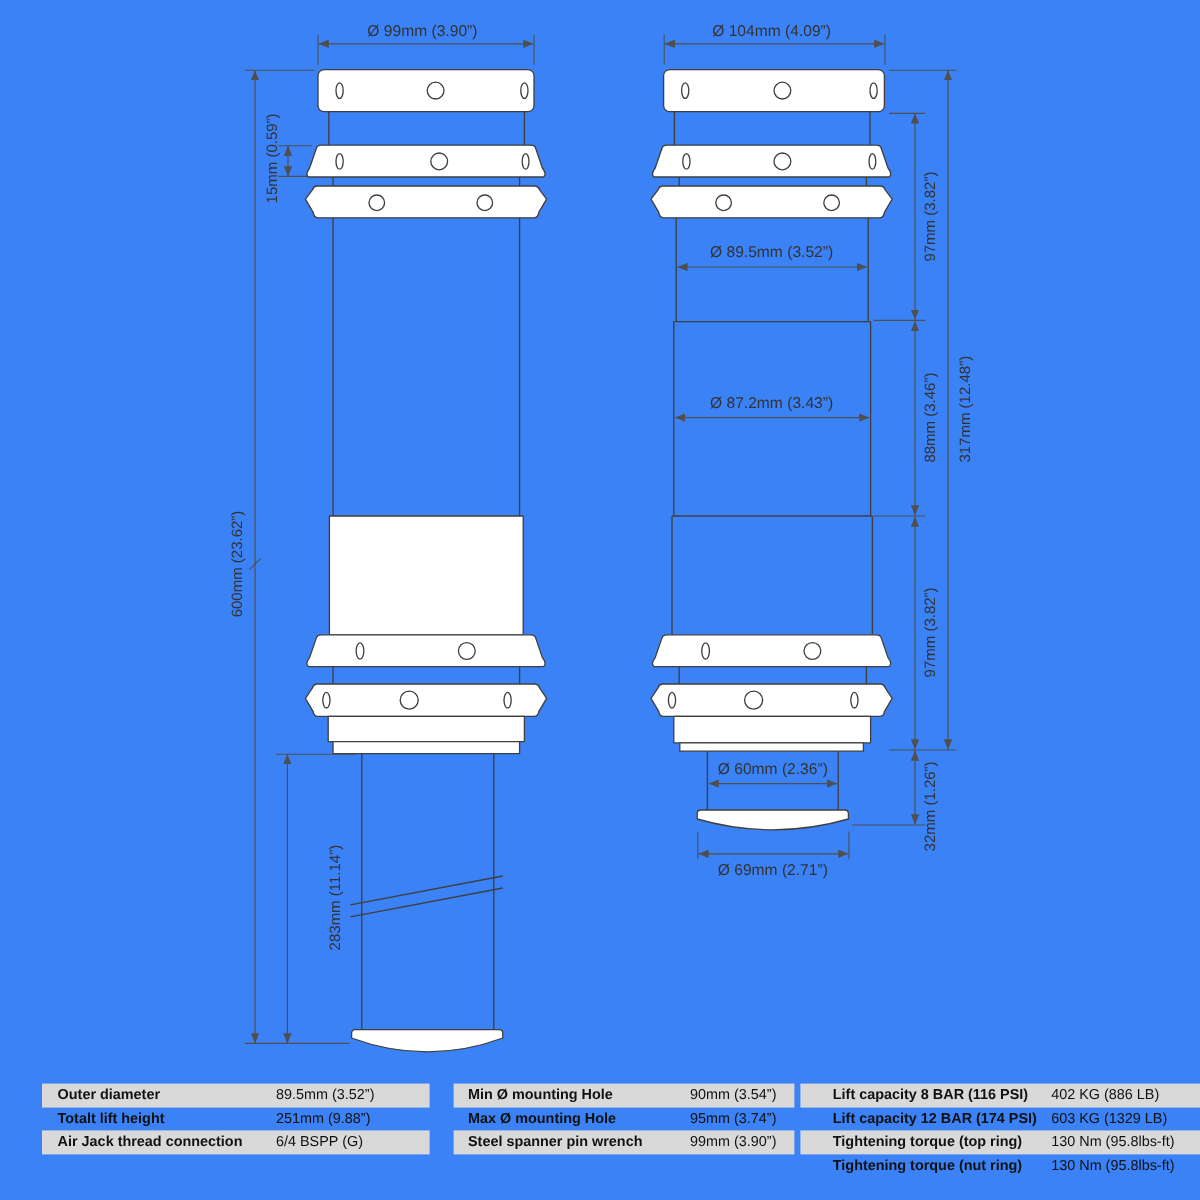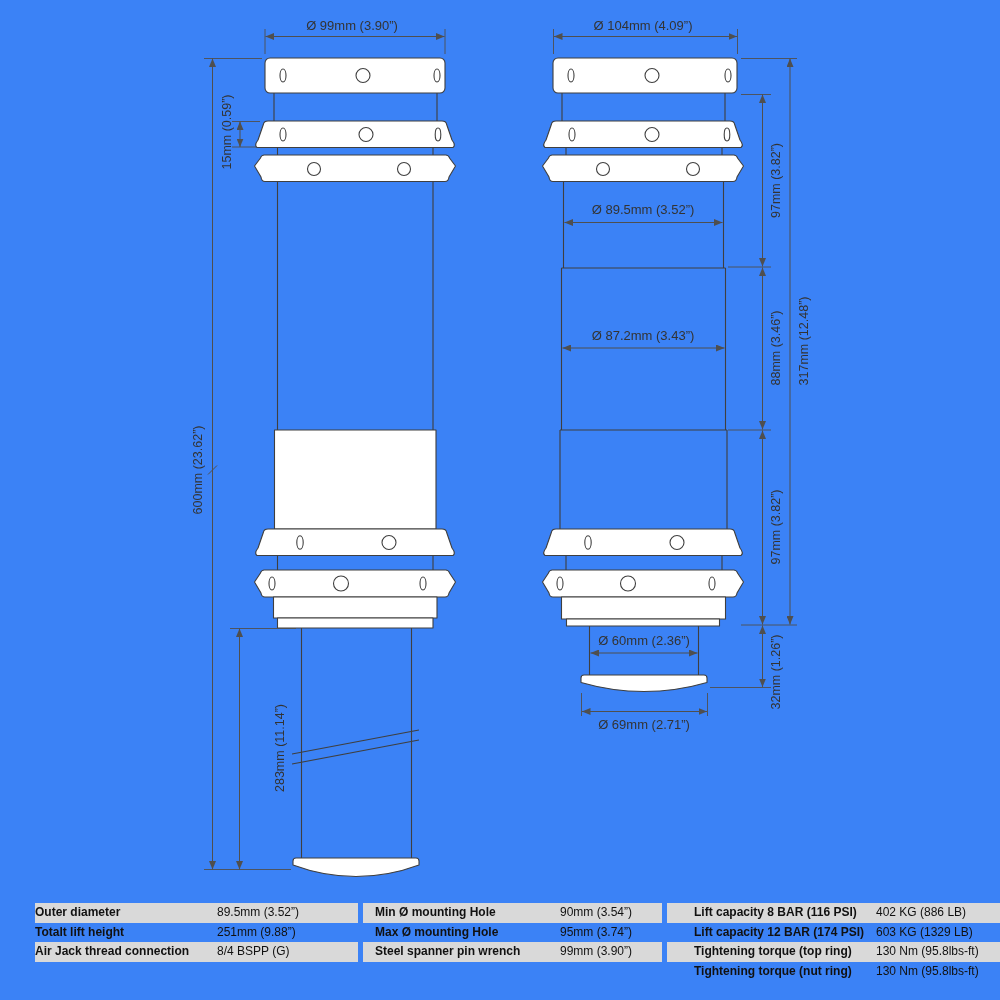--- a/index.html
+++ b/index.html
@@ -13,22 +13,22 @@
   .dim{stroke:#4f4f4f;stroke-width:1;fill:none;}
   .ext{stroke:#4f4f4f;stroke-width:0.9;fill:none;}
   .dia-label{font-size:13px;}
   
   #spec-table{position:absolute;top:903px;left:0;width:1000px;height:78px;font-size:12px;color:#111;}
   .spec-group{position:absolute;top:0;}
   .spec-row{display:grid;height:19.5px;line-height:19.5px;white-space:nowrap;align-items:center;}
   .spec-row:nth-child(odd){background:#d9d9d9;}
   .spec-label{font-weight:bold;overflow:visible;}
   .spec-value{overflow:visible;}
-  .g1{left:35px;width:323px;}  .g1 .spec-row{grid-template-columns:182px 1fr;}
-  .g2{left:363px;width:299px;} .g2 .spec-row{grid-template-columns:185px 1fr;padding-left:12px;}
+  .g1{left:35px;width:323px;}  .g1 .spec-row{grid-template-columns:182px 1fr;padding-left:13px;}
+  .g2{left:363px;width:299px;} .g2 .spec-row{grid-template-columns:185px 1fr;padding-left:12px;margin-left:15px;}
   .g3{left:667px;width:333px;} .g3 .spec-row{grid-template-columns:182px 1fr;padding-left:27px;}
 </style>
 </head>
 <body>
 
 <div id="stage">
 
 <svg width="1000" height="898" viewBox="0 0 1000 898">
   <defs>
     <marker id="ms" markerWidth="9" markerHeight="7" refX="0.5" refY="3.5" orient="auto" markerUnits="userSpaceOnUse">
@@ -180,21 +180,21 @@
     <div class="spec-row">
       <span class="spec-label">Outer diameter</span>
       <span class="spec-value">89.5mm (3.52”)</span>
     </div>
     <div class="spec-row">
       <span class="spec-label">Totalt lift height</span>
       <span class="spec-value">251mm (9.88”)</span>
     </div>
     <div class="spec-row">
       <span class="spec-label">Air Jack thread connection</span>
-      <span class="spec-value">8/4 BSPP (G)</span>
+      <span class="spec-value">6/4 BSPP (G)</span>
     </div>
   </div>
   <div class="spec-group g2">
     <div class="spec-row">
       <span class="spec-label">Min Ø mounting Hole</span>
       <span class="spec-value">90mm (3.54”)</span>
     </div>
     <div class="spec-row">
       <span class="spec-label">Max Ø mounting Hole</span>
       <span class="spec-value">95mm (3.74”)</span>

